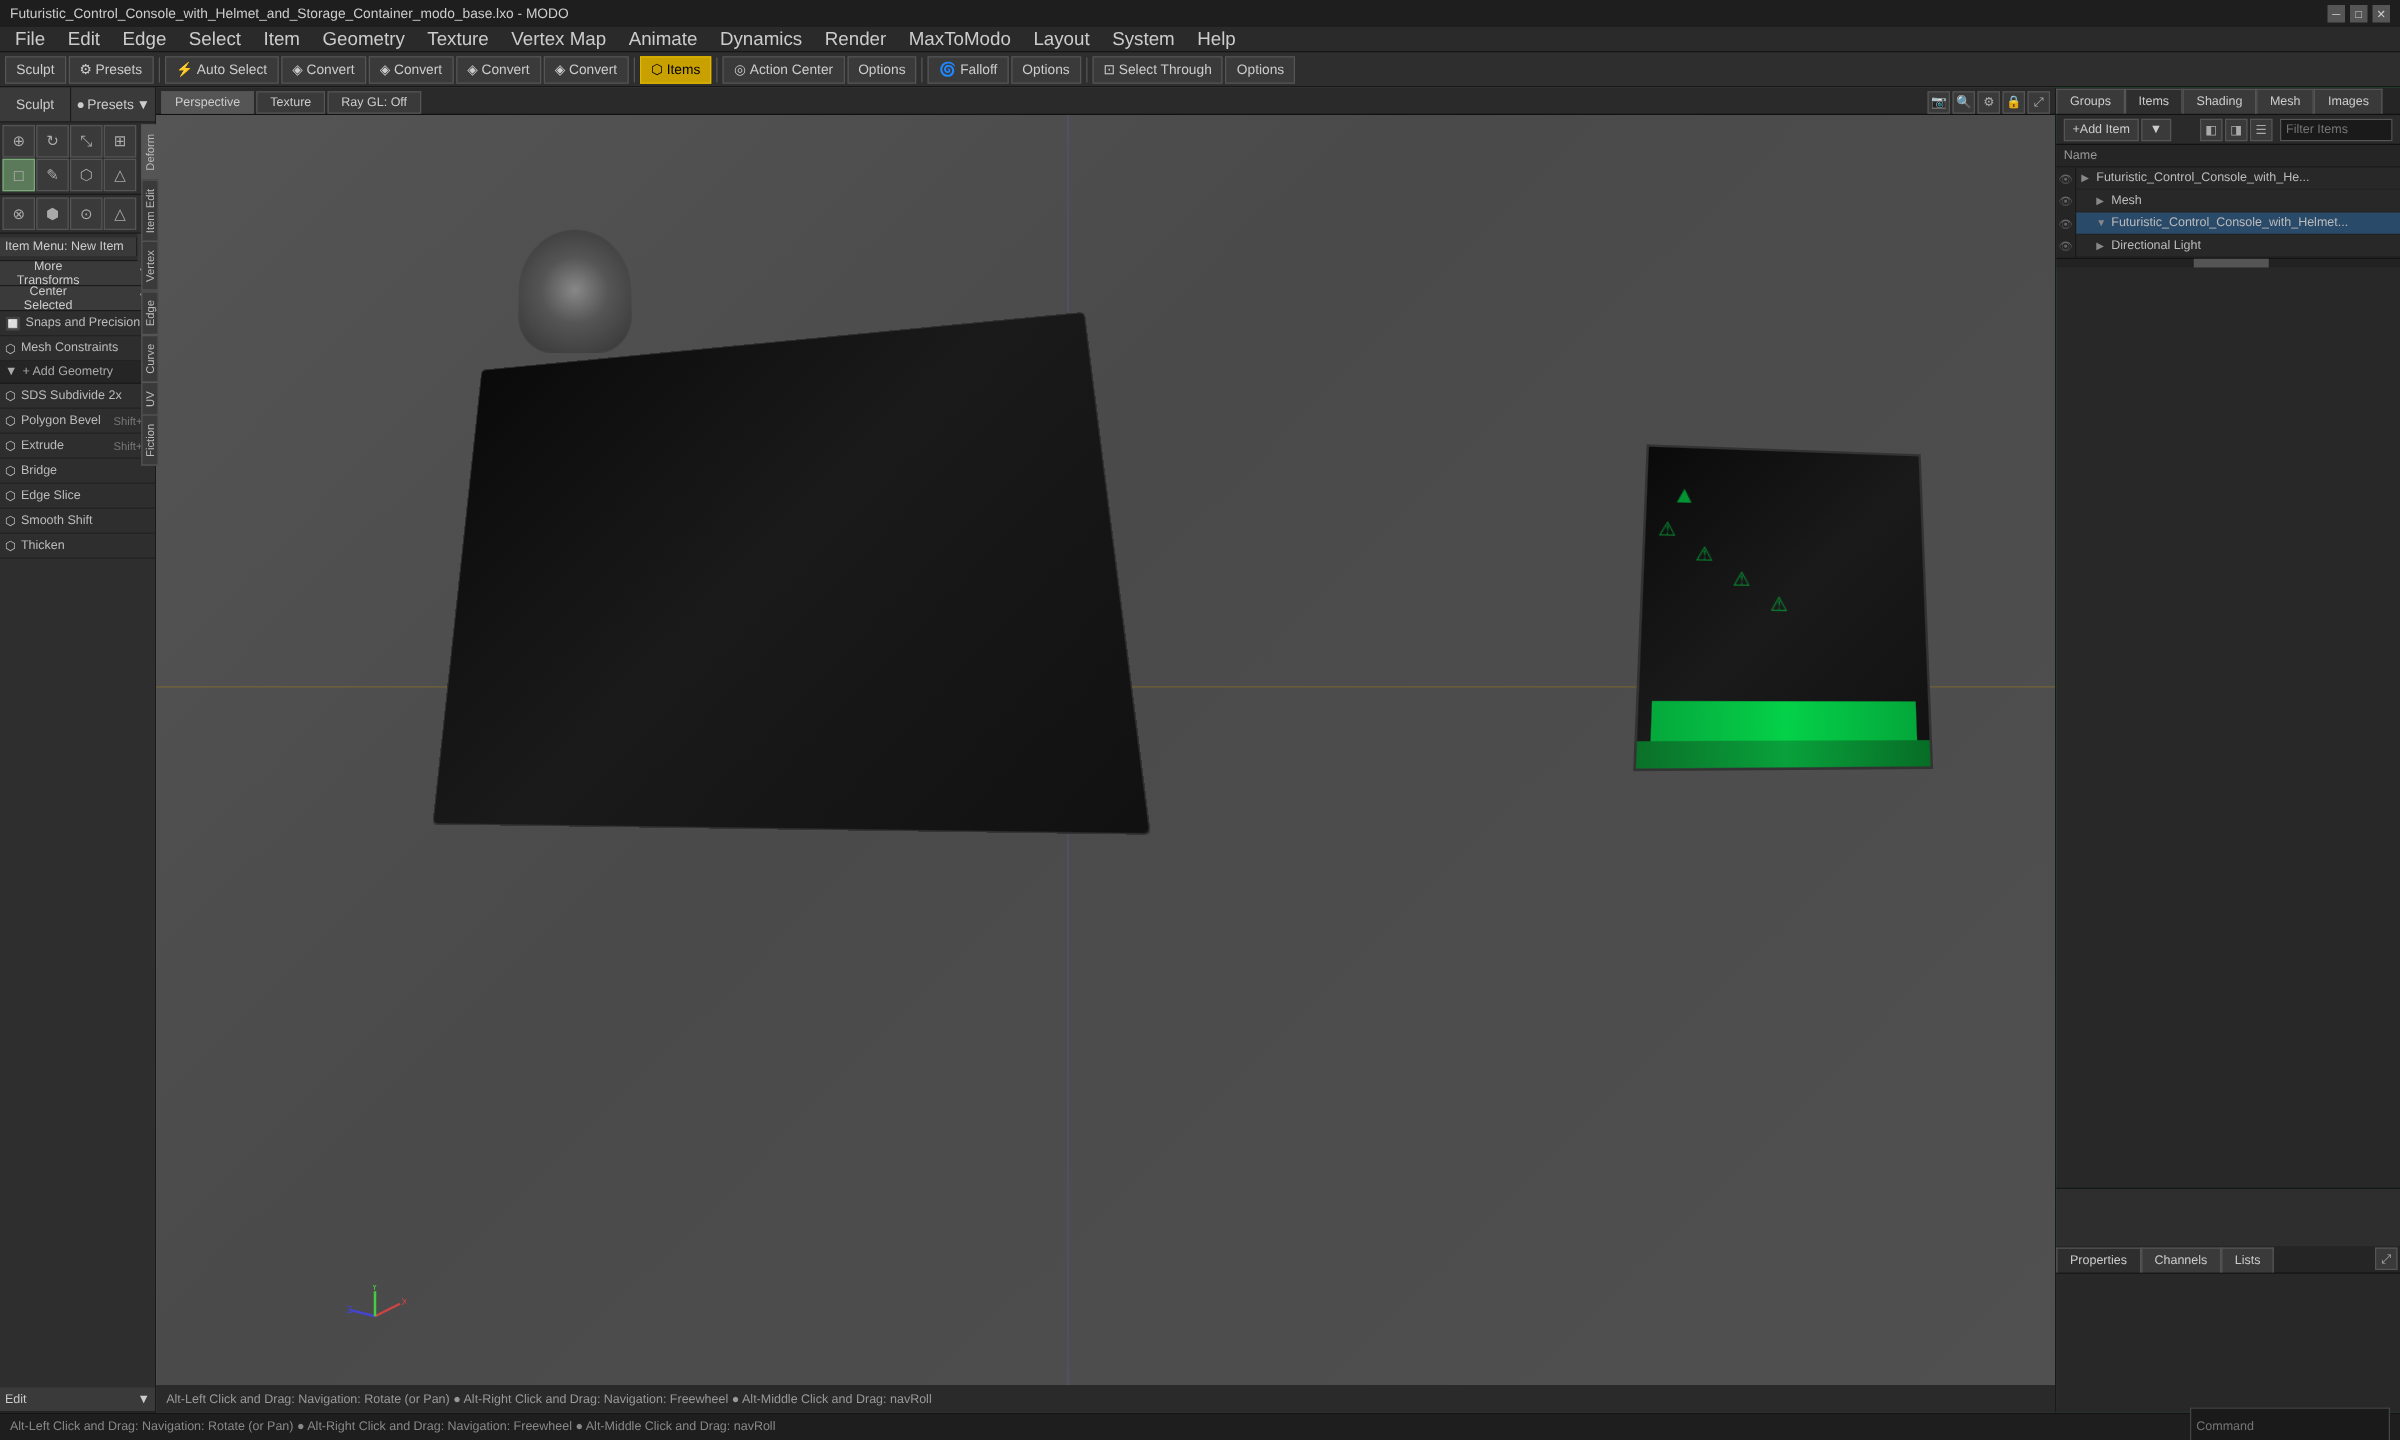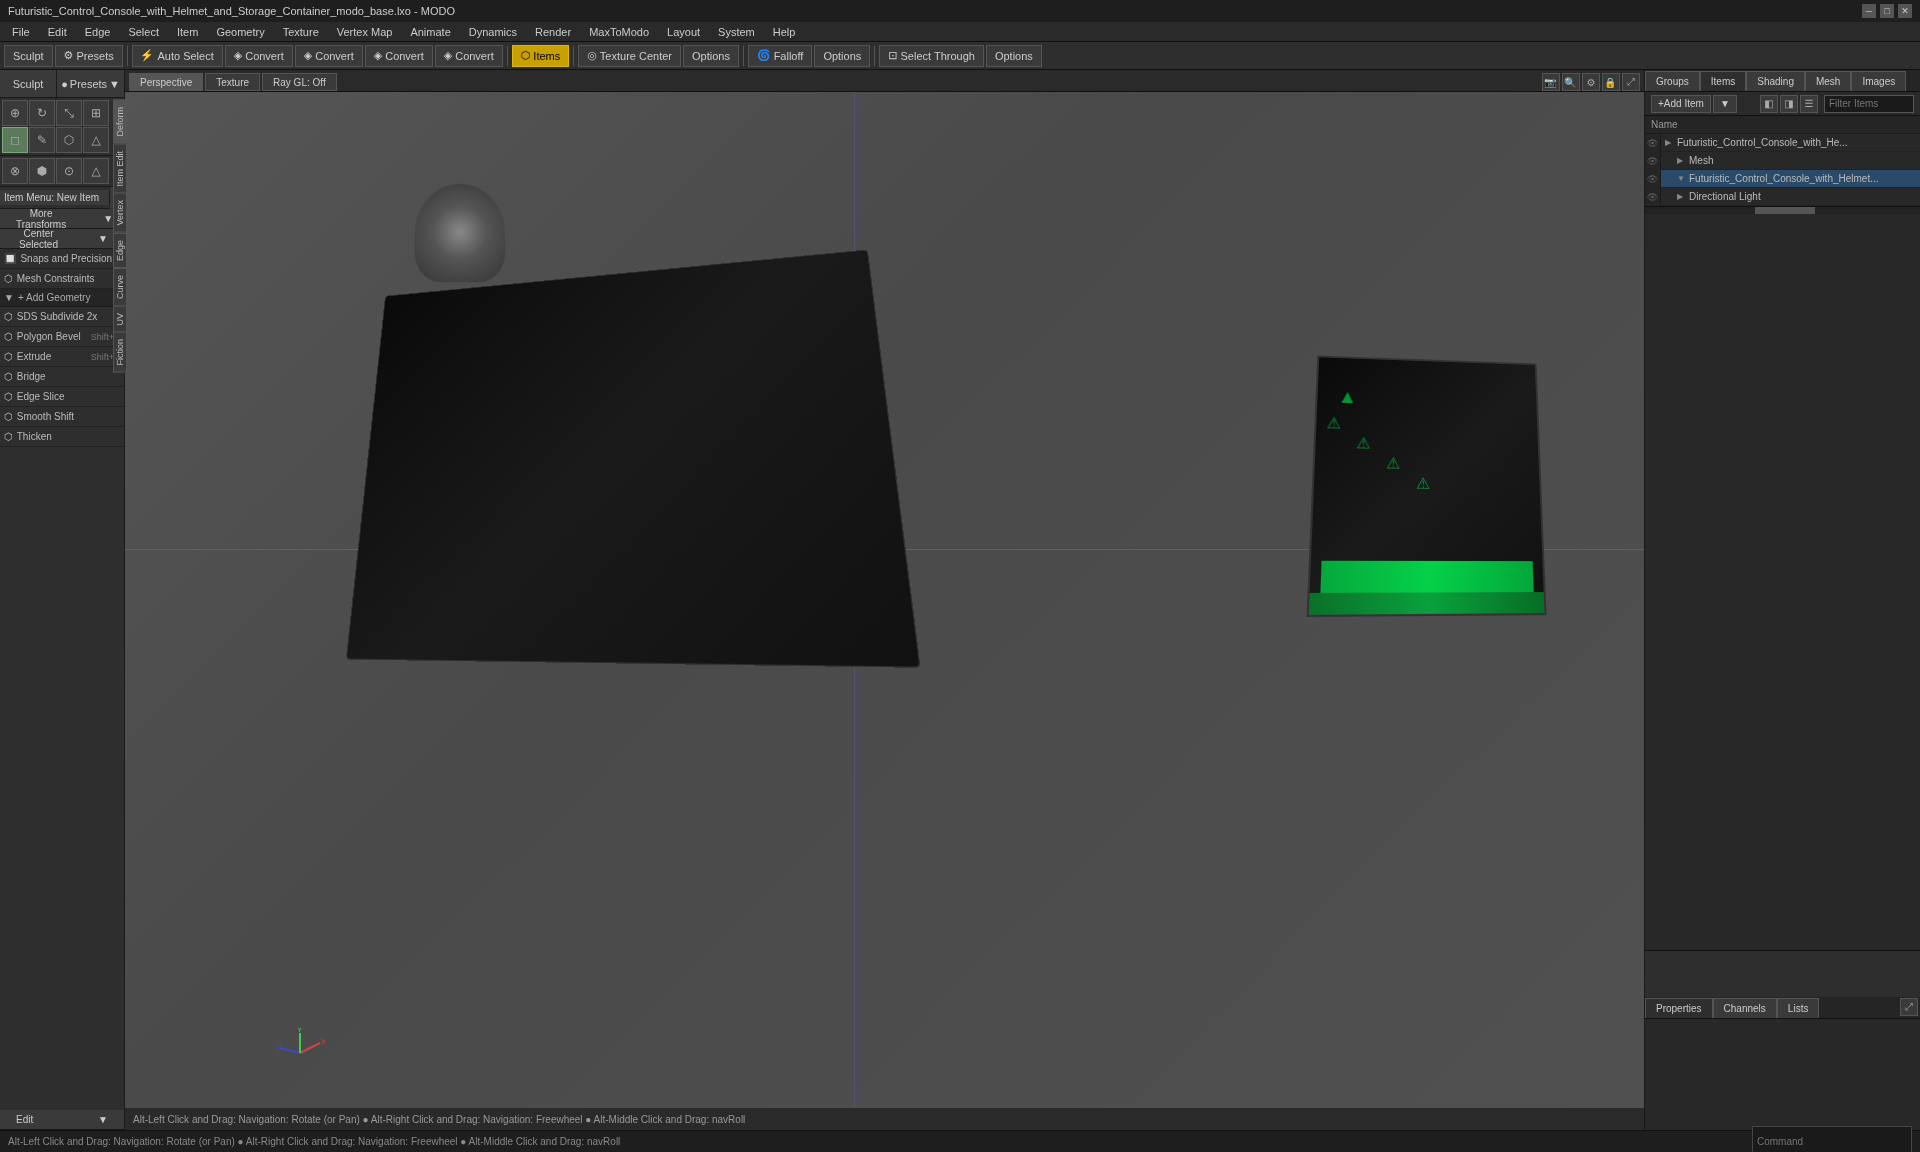--- a/index.html
+++ b/index.html
@@ -43,21 +43,21 @@
       display: flex;
       align-items: center;
       padding: 0 4px;
       gap: 2px;
       border-bottom: 1px solid #111;
     }
     .menu-item {
       padding: 2px 8px;
       color: #ccc;
       cursor: pointer;
-      font-size: 11px;
+      font-size: 15px;
     }
 
     
     #toolbar {
       height: 28px;
       background: #2e2e2e;
       display: flex;
       align-items: center;
       padding: 0 4px;
       gap: 2px;
@@ -176,21 +176,21 @@
 
     
     .left-dropdown {
       height: 20px;
       background: #3a3a3a;
       border: none;
       border-bottom: 1px solid #1a1a1a;
       color: #ccc;
       font-size: 10px;
       cursor: pointer;
-      padding: 0 16px;
+      padding: 0 4px;
       display: flex; align-items: center; justify-content: space-between;
       width: 100%;
       gap: 37px;
     }
 
     
     .left-tool-btn {
       height: 20px;
       background: transparent;
       border: none;
@@ -609,21 +609,21 @@
     <span>Convert</span>
   </button>
   <div class="tb-separator"></div>
   <button class="tb-btn active">
     <span>⬡</span>
     <span>Items</span>
   </button>
   <div class="tb-separator"></div>
   <button class="tb-btn">
     <span>◎</span>
-    <span>Texture Center</span>
+    <span>Action Center</span>
   </button>
   <button class="tb-btn">
     <span>Options</span>
   </button>
   <div class="tb-separator"></div>
   <button class="tb-btn">
     <span>🌀</span>
     <span>Falloff</span>
   </button>
   <button class="tb-btn">

